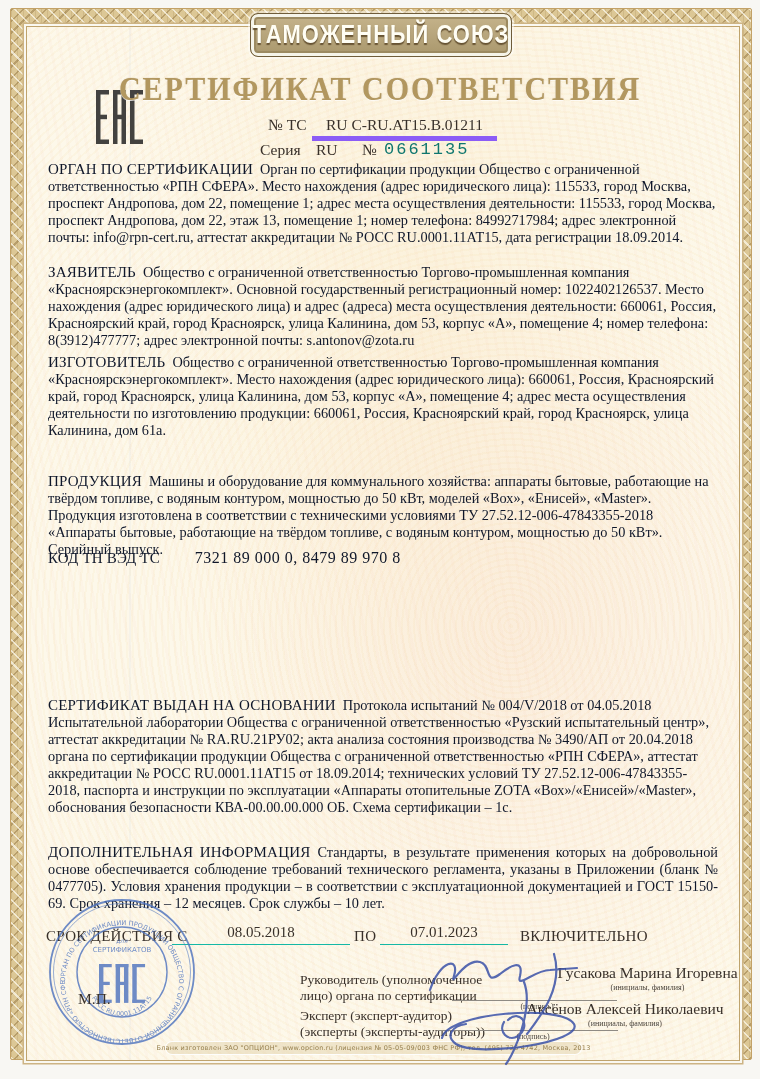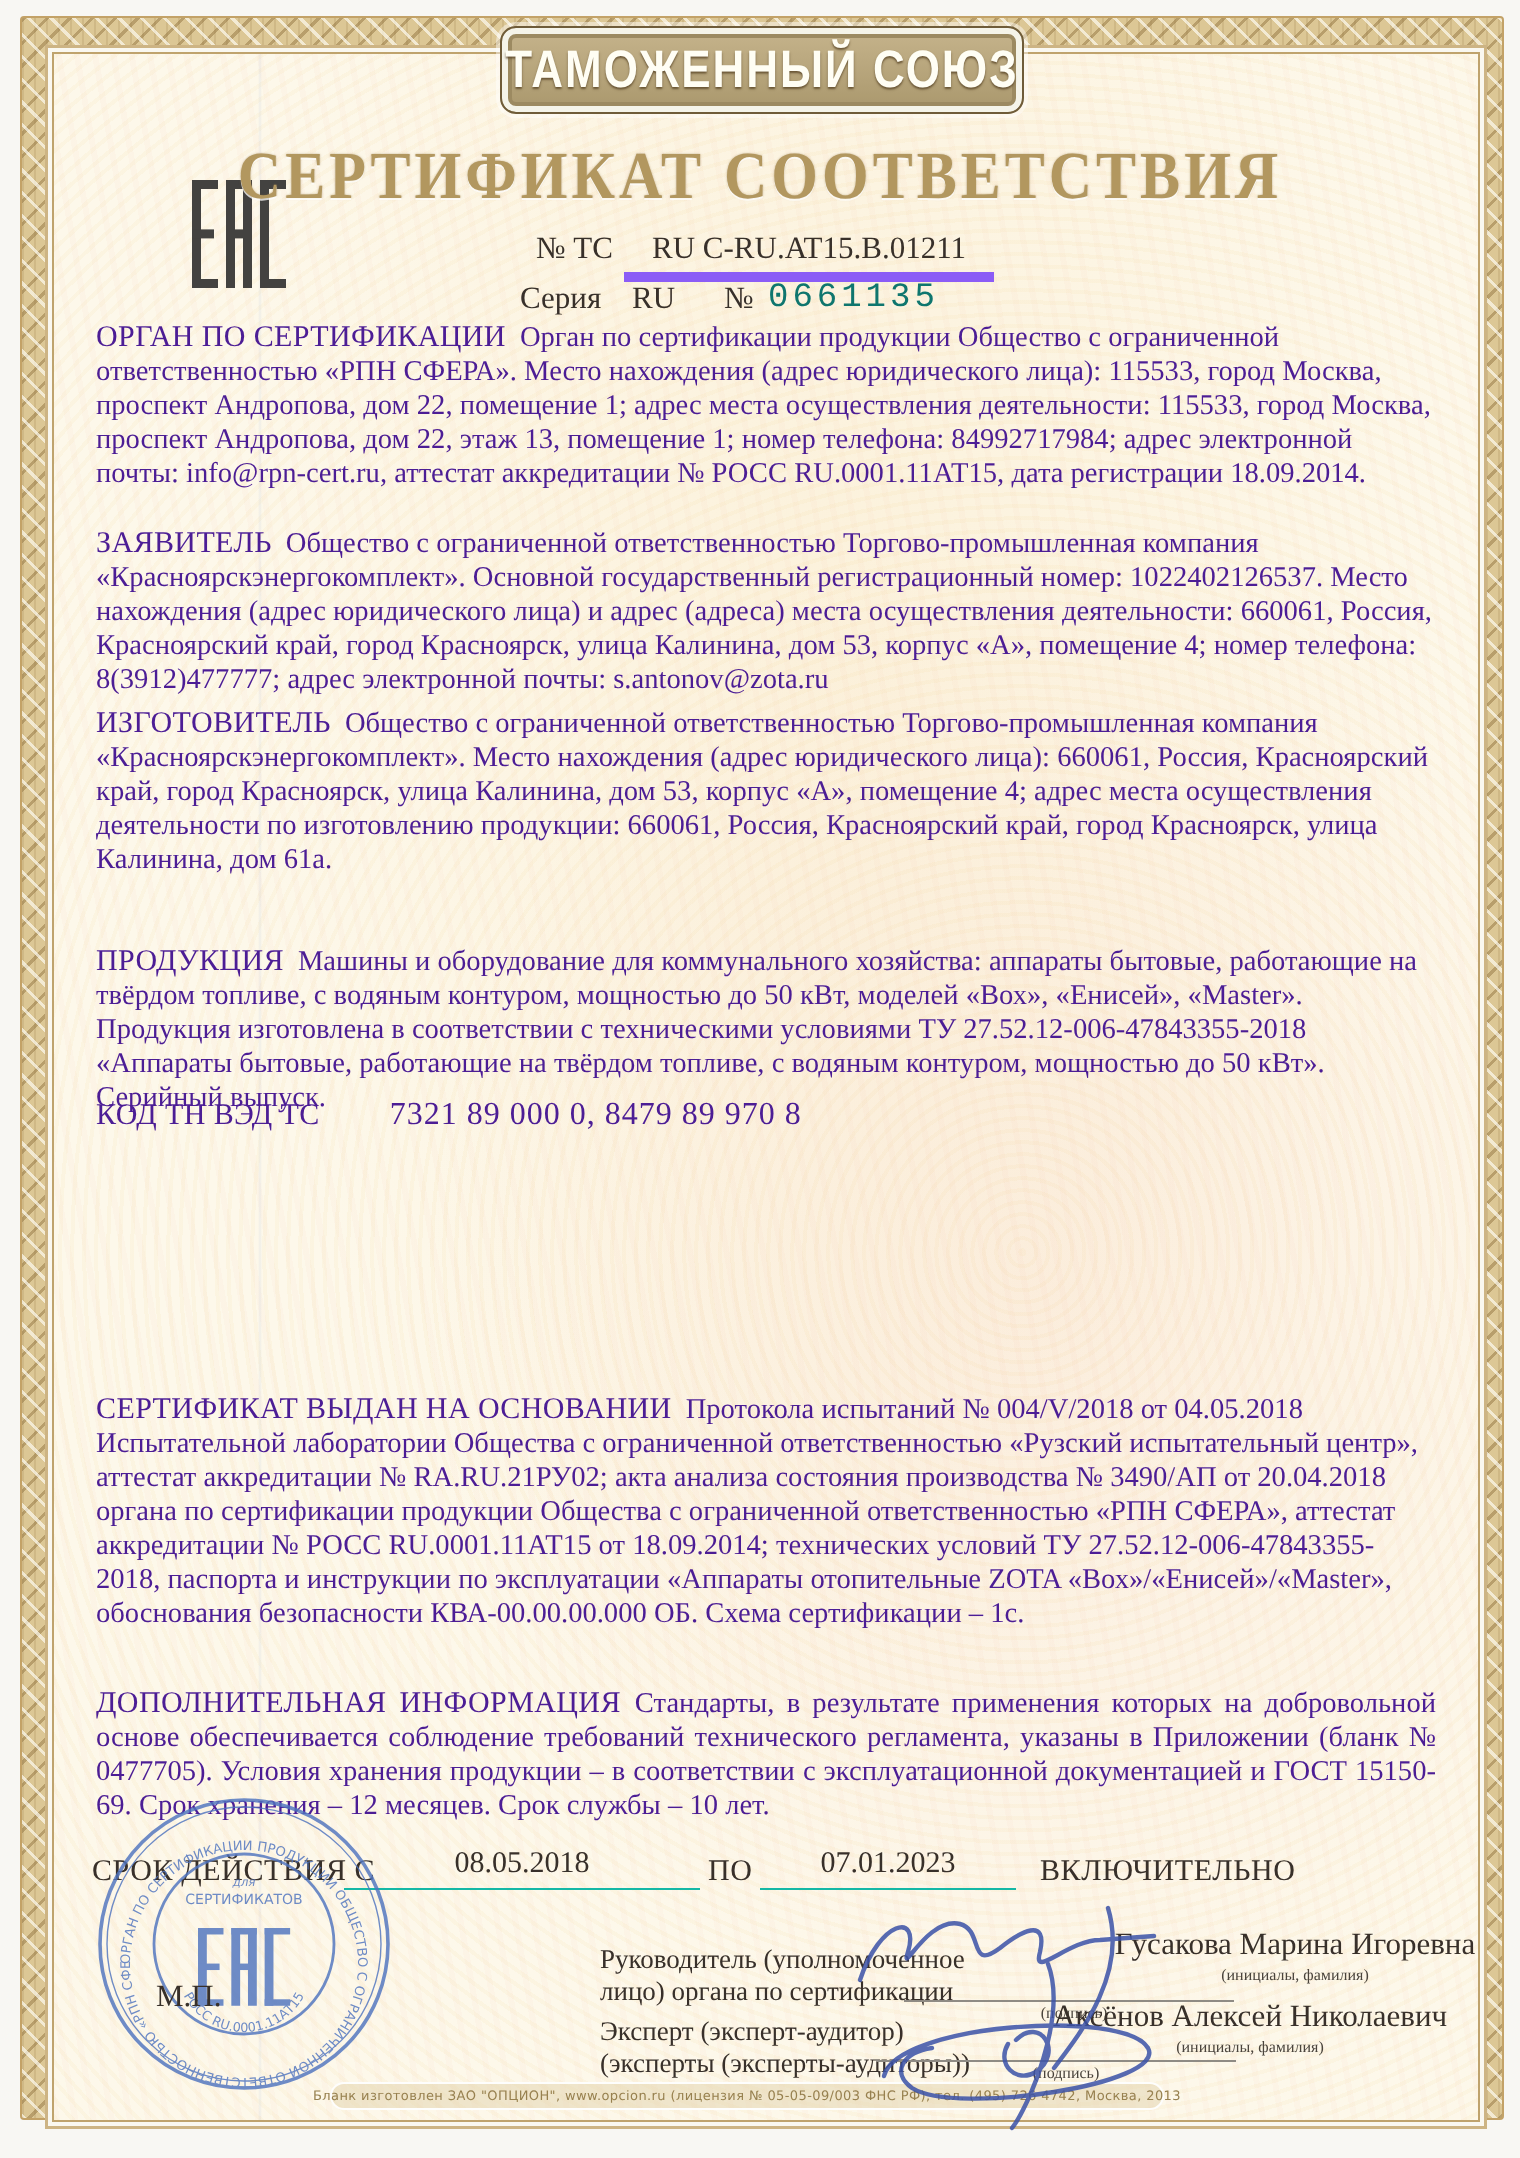--- a/index.html
+++ b/index.html
@@ -39,21 +39,21 @@
     color:#b2975f;transform:scaleY(1.12);transform-origin:top;
     text-shadow:0 1px 0 rgba(255,255,255,.75),0 0 1px rgba(140,110,60,.55);white-space:nowrap;}
 
   .eac-top{position:absolute;left:96px;top:90px;z-index:3;color:#434240;}
 
   .abs{position:absolute;z-index:3;color:#38302a;}
   .num-row{font-size:15.5px;}
   .nomts-value{border-bottom:5px solid #8b5cf6;padding:0 14px 2px 14px;}
   .serial{font-family:"Liberation Mono","DejaVu Sans Mono",monospace;font-size:17px;letter-spacing:2px;color:#0f766e;}
 
-  .section{left:48px;width:670px;font-size:14.3px;line-height:17px;color:#4c1d95;}
+  .section{left:48px;width:670px;font-size:14.3px;line-height:17px;color:#0f172a;}
   .section .slabel{font-size:15px;letter-spacing:.2px;margin-right:7px;}
   .section .stext{white-space:pre-line;}
   .just{text-align:justify;}
   .code-value{font-size:16px;letter-spacing:.5px;}
 
   .vlabel,.vpo,.vincl{font-size:15px;letter-spacing:.3px;}
   .vline{border-bottom:1px solid #14b8a6;text-align:center;font-size:15px;padding-bottom:3px;}
 
   .role{font-size:13.5px;line-height:16px;}
   .sigline{border-bottom:1px solid #8f8b84;height:16px;}

